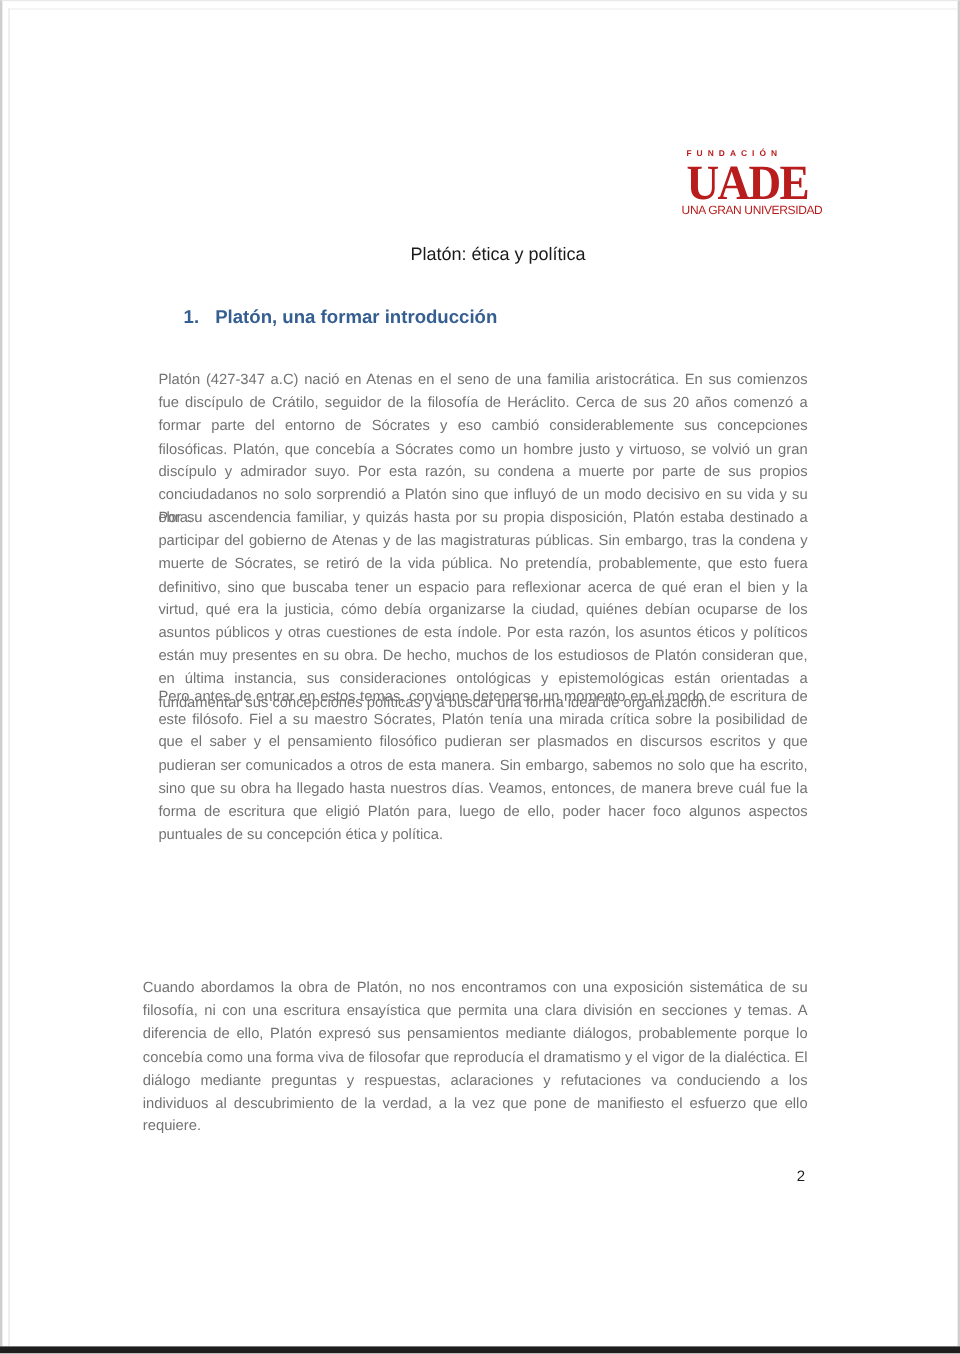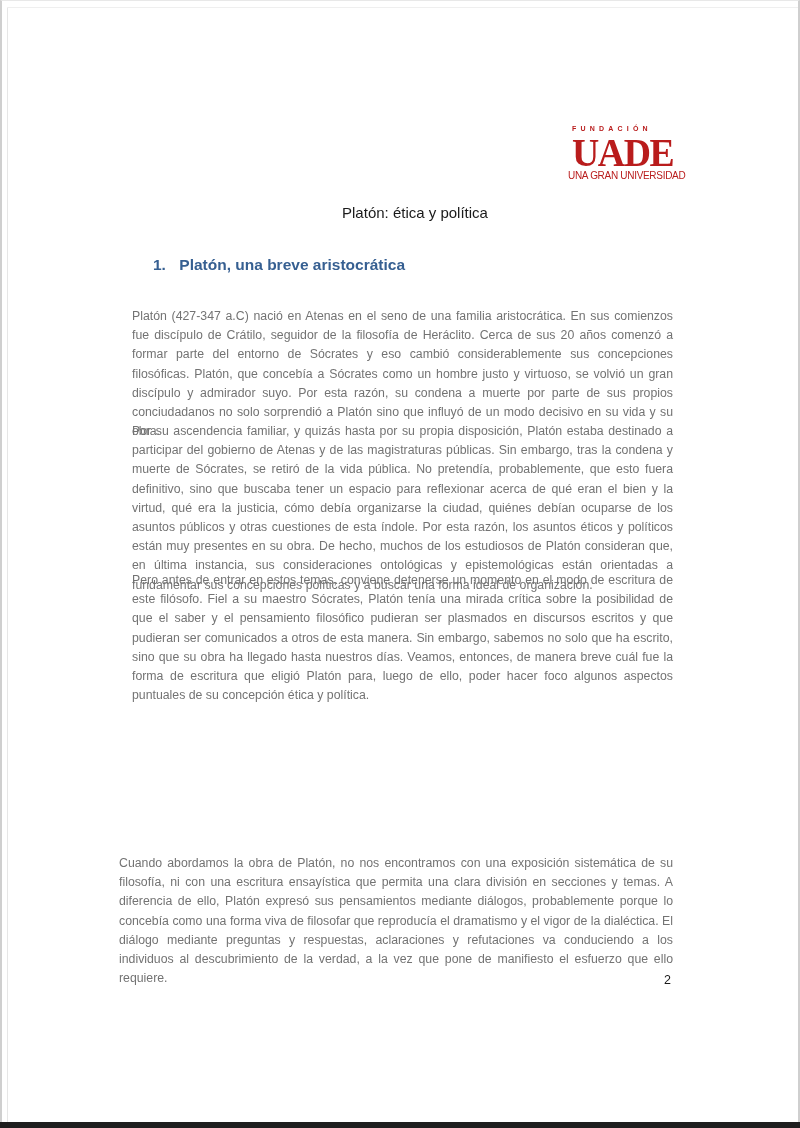--- a/index.html
+++ b/index.html
@@ -128,21 +128,20 @@
       width: 541px;
       font-size: 12.3px;
       line-height: 19.2px;
       text-align: justify;
       color: #737373;
       margin: 0;
     }
     .para.sec2 {
       left: 117px;
       width: 554px;
-      margin-top: 40px;
     }
     .p1 { top: 306px; }
     .p2 { top: 421px; }
     .p3 { top: 570px; }
     .p4 { top: 813px; }
 
     .page-number {
       position: absolute;
       left: 662px;
       top: 972px;
@@ -160,21 +159,21 @@
   <div class="logo">
     <div class="logo-fundacion">FUNDACIÓN</div>
     <div class="logo-uade">UADE</div>
     <div class="logo-tagline">UNA GRAN UNIVERSIDAD</div>
   </div>
 
   <div class="doc-title">Platón: ética y política</div>
 
   <div class="h1">
     <span class="num">1.</span>
-    <span>Platón, una breve aristocrática</span>
+    <span>Platón, una formar introducción</span>
   </div>
 
   <p class="para p1">Platón (427-347 a.C) nació en Atenas en el seno de una familia aristocrática. En sus comienzos fue discípulo de Crátilo, seguidor de la filosofía de Heráclito. Cerca de sus 20 años comenzó a formar parte del entorno de Sócrates y eso cambió considerablemente sus concepciones filosóficas. Platón, que concebía a Sócrates como un hombre justo y virtuoso, se volvió un gran discípulo y admirador suyo. Por esta razón, su condena a muerte por parte de sus propios conciudadanos no solo sorprendió a Platón sino que influyó de un modo decisivo en su vida y su obra.</p>
   <p class="para p2">Por su ascendencia familiar, y quizás hasta por su propia disposición, Platón estaba destinado a participar del gobierno de Atenas y de las magistraturas públicas. Sin embargo, tras la condena y muerte de Sócrates, se retiró de la vida pública. No pretendía, probablemente, que esto fuera definitivo, sino que buscaba tener un espacio para reflexionar acerca de qué eran el bien y la virtud, qué era la justicia, cómo debía organizarse la ciudad, quiénes debían ocuparse de los asuntos públicos y otras cuestiones de esta índole. Por esta razón, los asuntos éticos y políticos están muy presentes en su obra. De hecho, muchos de los estudiosos de Platón consideran que, en última instancia, sus consideraciones ontológicas y epistemológicas están orientadas a fundamentar sus concepciones políticas y a buscar una forma ideal de organización.</p>
   <p class="para p3">Pero antes de entrar en estos temas, conviene detenerse un momento en el modo de escritura de este filósofo. Fiel a su maestro Sócrates, Platón tenía una mirada crítica sobre la posibilidad de que el saber y el pensamiento filosófico pudieran ser plasmados en discursos escritos y que pudieran ser comunicados a otros de esta manera. Sin embargo, sabemos no solo que ha escrito, sino que su obra ha llegado hasta nuestros días. Veamos, entonces, de manera breve cuál fue la forma de escritura que eligió Platón para, luego de ello, poder hacer foco algunos aspectos puntuales de su concepción ética y política.</p>
 
 
   <p class="para sec2 p4">Cuando abordamos la obra de Platón, no nos encontramos con una exposición sistemática de su filosofía, ni con una escritura ensayística que permita una clara división en secciones y temas. A diferencia de ello, Platón expresó sus pensamientos mediante diálogos, probablemente porque lo concebía como una forma viva de filosofar que reproducía el dramatismo y el vigor de la dialéctica. El diálogo mediante preguntas y respuestas, aclaraciones y refutaciones va conduciendo a los individuos al descubrimiento de la verdad, a la vez que pone de manifiesto el esfuerzo que ello requiere.</p>
 
   <div class="page-number">2</div>

